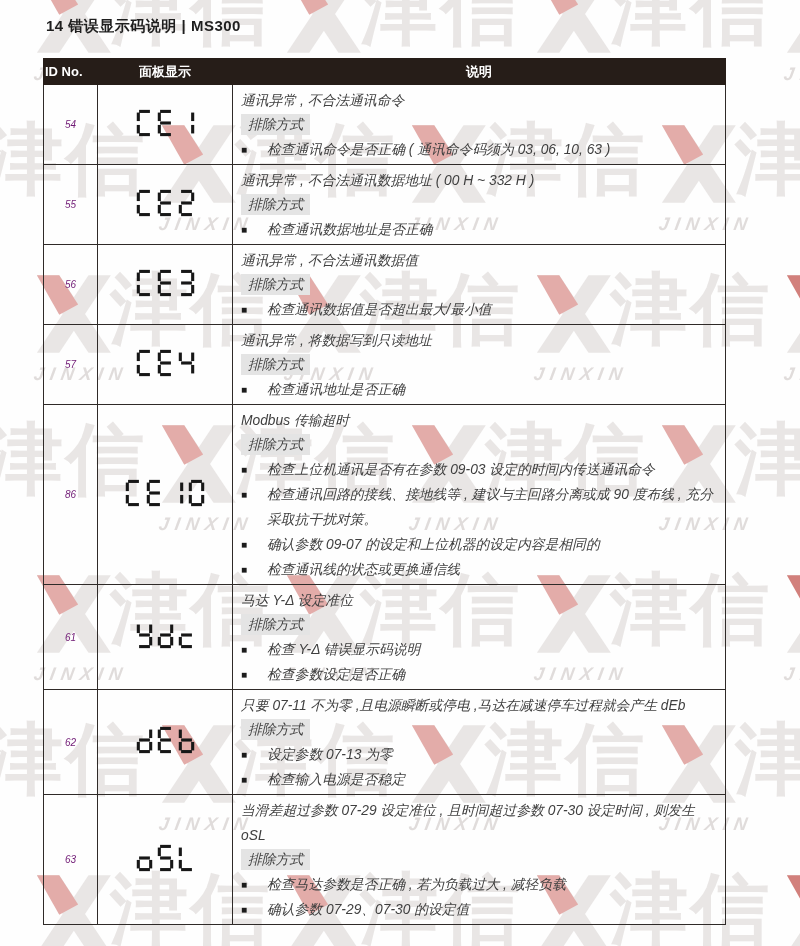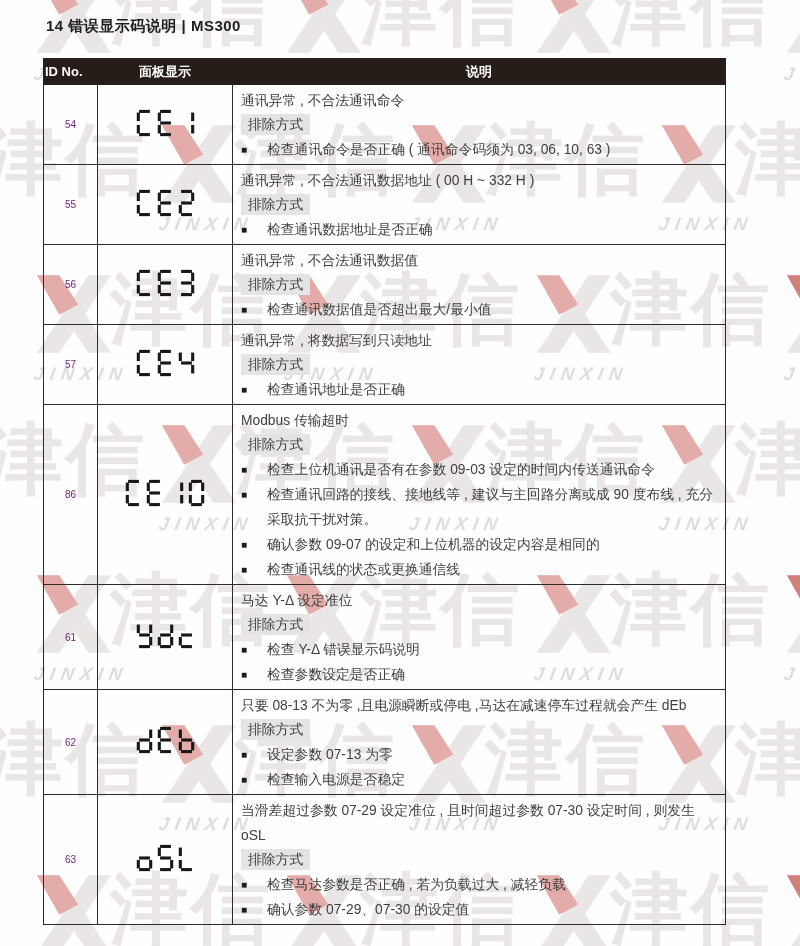--- a/index.html
+++ b/index.html
@@ -30,21 +30,21 @@
     border-collapse:collapse; table-layout:fixed; background:transparent;
   }
   .err-table col.c-id    { width:54px; }
   .err-table col.c-panel { width:135px; }
   .err-table col.c-desc  { width:493px; }
   .err-table th {
     background:#261d18; color:#ffffff; font-size:13px; font-weight:bold;
     height:26px; border:1px solid #261d18; text-align:center; padding:0;
   }
   .err-table th.h-id { text-align:left; padding-left:1px; }
-  .err-table td { border:1px solid #2f2a28; vertical-align:middle; background:transparent; }
+  .err-table td { border:1px solid #2f2a28; vertical-align:middle; background:transparent;font-style:italic; }
   .cell-id   { text-align:center; font-size:10px; color:#701a75; }
   .cell-panel{ text-align:center; }
   .cell-desc { vertical-align:top; padding:3px 8px 2px 8px; font-size:13.8px; color:#3f3f3f; }
   .desc-line { line-height:25px; }
   .remedy-label { display:inline-block; line-height:21px; margin:1px 0 2px 0; padding:0 7px;
                   background:#e4e4e4; color:#3f3f3f; }
   ul.remedy-list { list-style:none; }
   ul.remedy-list li { line-height:25px; padding-left:26px; text-indent:-26px; }
   .bullet { display:inline-block; width:26px; text-indent:0; font-size:10px; color:#1c1c1c;
             vertical-align:1px; }
@@ -518,21 +518,21 @@
               </svg>
               <svg width="17" height="28" viewBox="0 0 22 36">
                 <rect x="1" y="4.5" width="4" height="11" fill="#171717"></rect>
                 <rect x="1" y="20.5" width="4" height="11" fill="#171717"></rect>
                 <rect x="4" y="16" width="14" height="4" fill="#171717"></rect>
                 <rect x="17" y="20.5" width="4" height="11" fill="#171717"></rect>
                 <rect x="4" y="31" width="14" height="4" fill="#171717"></rect>
               </svg>
             </span></td>
           <td class="cell-desc">
-            <div class="desc-line">只要 08-13 不为零 ,且电源瞬断或停电 ,马达在减速停车过程就会产生 dEb</div>
+            <div class="desc-line">只要 07-11 不为零 ,且电源瞬断或停电 ,马达在减速停车过程就会产生 dEb</div>
             <div><span class="remedy-label">排除方式</span></div>
             <ul class="remedy-list">
               <li><span class="bullet">■</span><span>设定参数 07-13 为零</span></li>
               <li><span class="bullet">■</span><span>检查输入电源是否稳定</span></li>
             </ul>
           </td>
         </tr>
         <tr style="height: 127px;">
           <td class="cell-id">63</td>
           <td class="cell-panel"><span class="seg-display">

